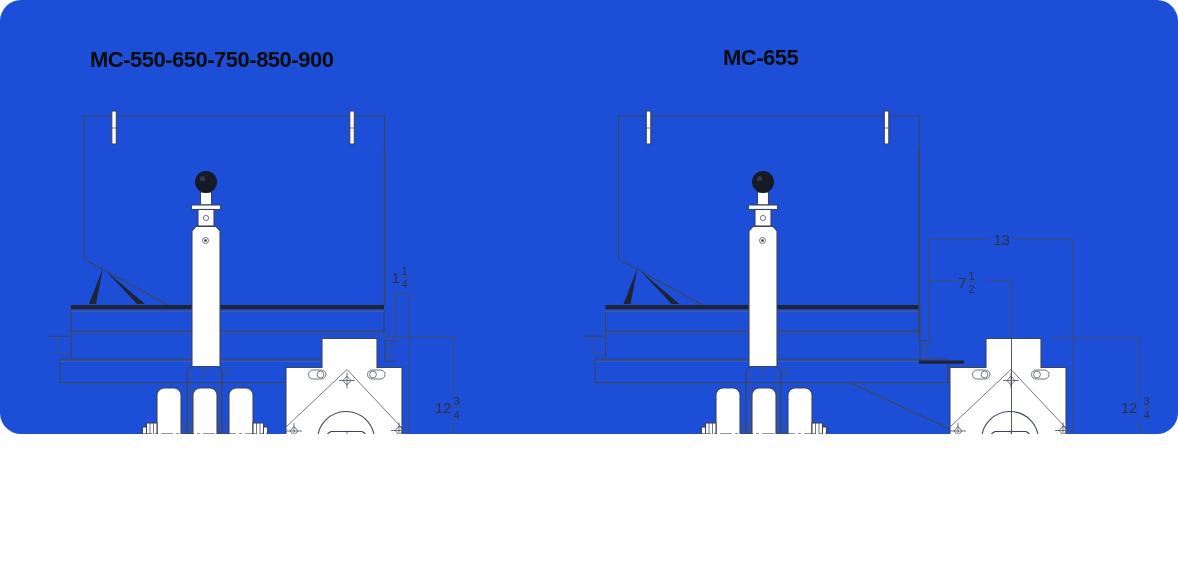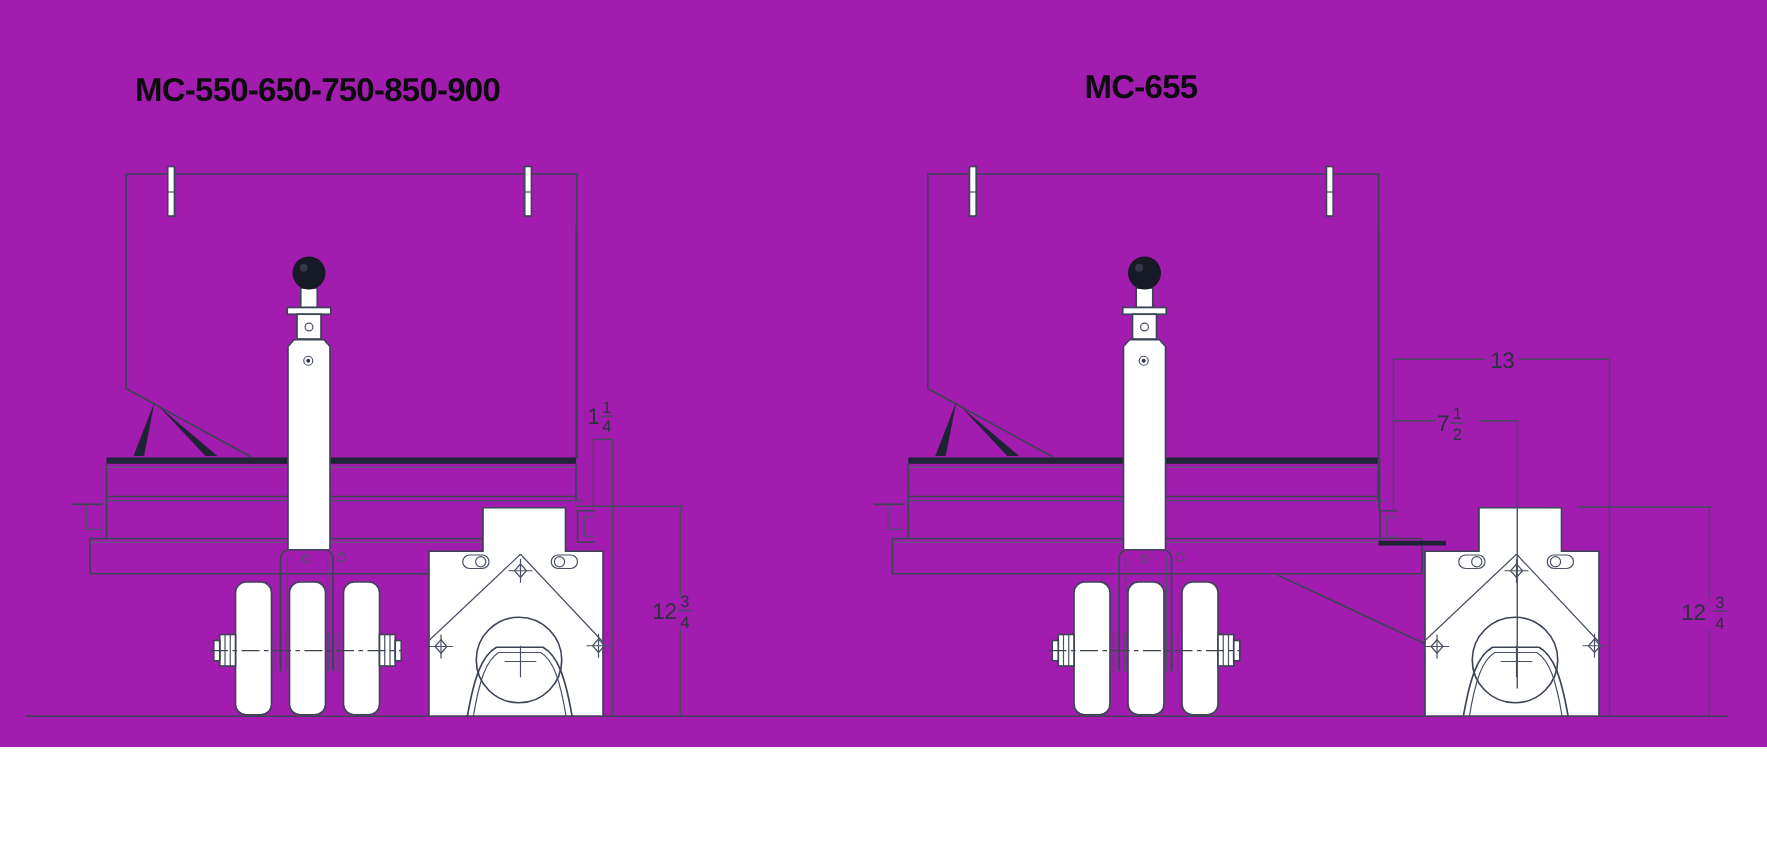--- a/index.html
+++ b/index.html
@@ -1,17 +1,17 @@
 <!DOCTYPE html>
 <html><head>
 <meta charset="utf-8">
 <style>
   html,body{margin:0;padding:0;background:#ffffff;}
-  .page{position:relative;width:1178px;height:498px;background:#a21caf;overflow:hidden;
-        font-family:"Liberation Sans",sans-serif;}
+  .page{position:relative;width:1178px;height:434px;background:#1d4ed8;overflow:hidden;
+        font-family:"Liberation Sans",sans-serif;border-radius:21px;}
   svg{position:absolute;left:0;top:0;}
   .title{font-family:"Liberation Sans",sans-serif;font-weight:bold;font-size:22px;
          letter-spacing:-0.5px;fill:#0c0c0e;}
   .dimw{font-family:"Liberation Sans",sans-serif;font-size:15px;fill:#2c3240;letter-spacing:-0.3px;}
   .dimf{font-family:"Liberation Sans",sans-serif;font-size:11px;fill:#2c3240;}
   .ln{stroke:#3c4456;stroke-width:1.1;fill:none;}
   .lnthin{stroke:#4a5164;stroke-width:0.8;fill:none;}
   .lnlight{stroke:#5a6174;stroke-width:0.7;fill:none;}
   .wfill{fill:#ffffff;stroke:#3c4456;stroke-width:1.1;}
   .dk{fill:#1e2433;stroke:none;}

